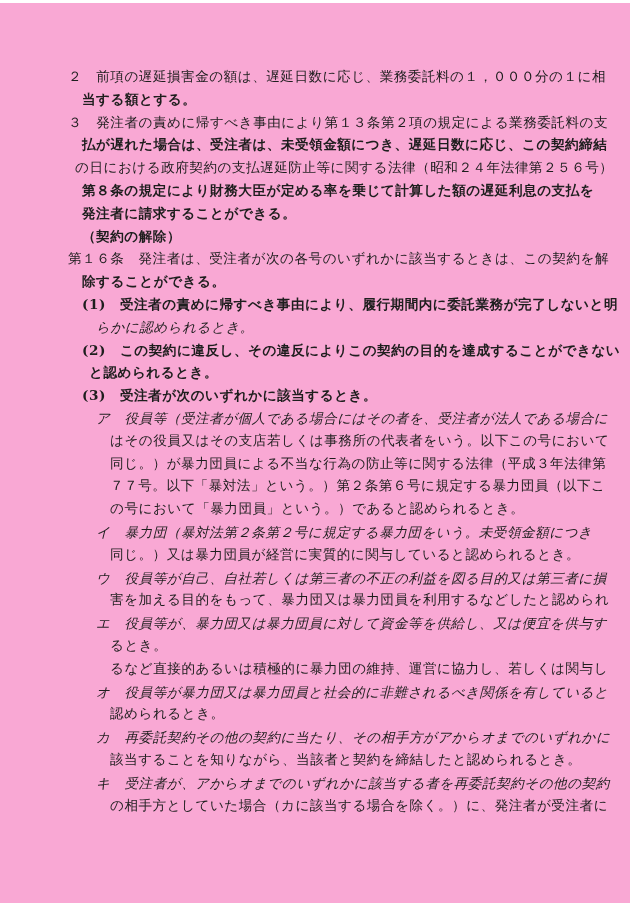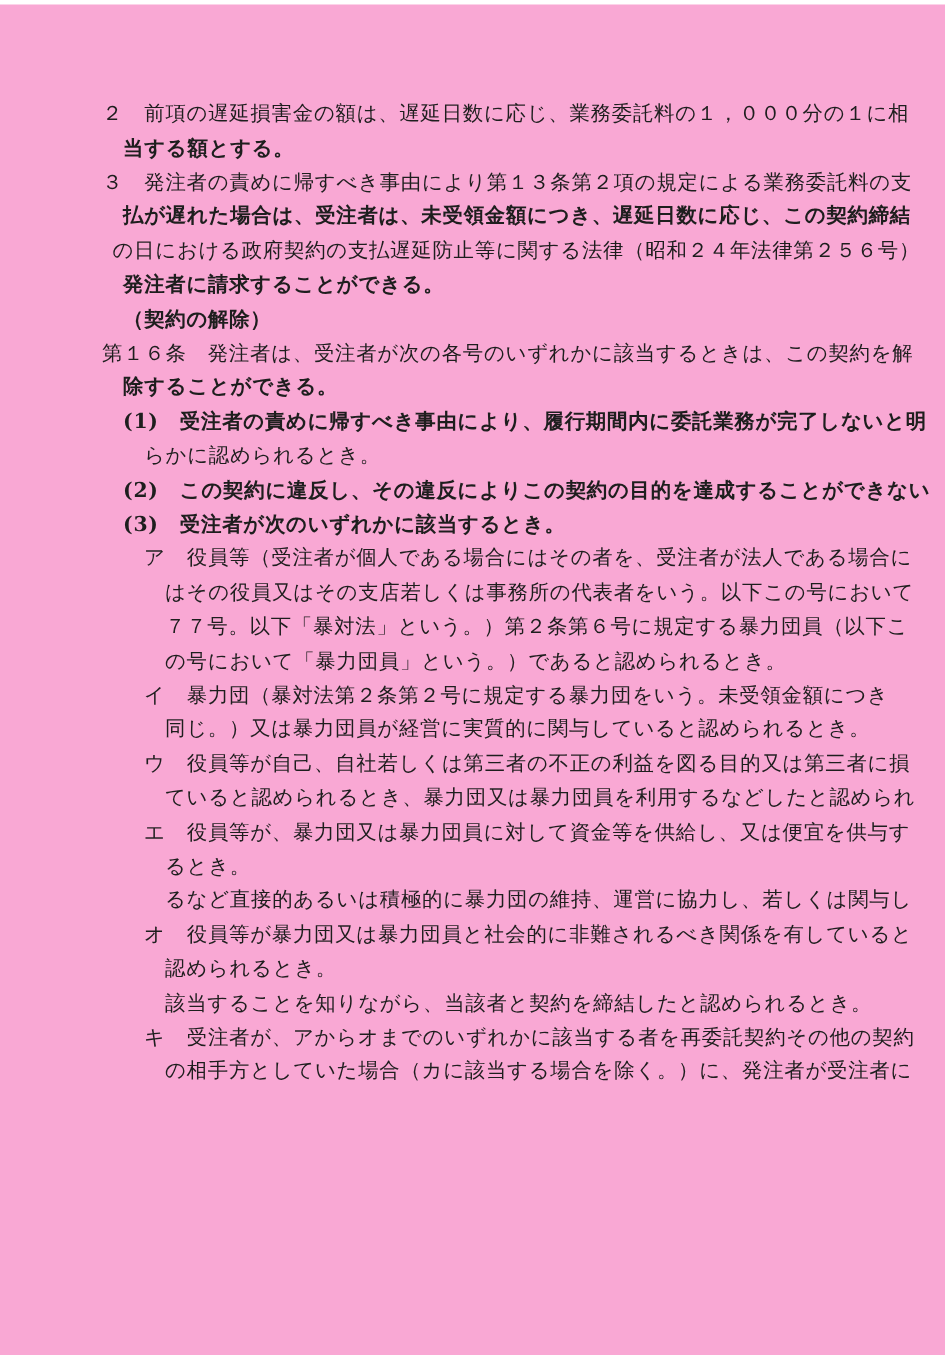--- a/index.html
+++ b/index.html
@@ -12,51 +12,55 @@
       position: absolute; left: 68px; top: 62px; width: 500px;
       font-family: "DejaVu Serif", "Liberation Serif", serif;
       font-size: 13.6px;
       line-height: 22.8px;
       color: #1e1e1e;
       letter-spacing: 0.5px;
     }
     .p { margin: 0; white-space: pre; }
     .i0 { padding-left: 0; }
     .i1 { padding-left: 14px; font-weight: bold; }
-    .i2 { padding-left: 28px; }
+    .i2 { padding-left: 28px; font-style: italic; }
     .i3 { padding-left: 42px; font-family: Liberation Serif, serif; }
   </style>
 </head>
 <body>
 
 <div class="page">
   <div class="text">
     <p class="p i0">２　前項の遅延損害金の額は、遅延日数に応じ、業務委託料の１，０００分の１に相</p>
     <p class="p i1">当する額とする。</p>
     <p class="p i0">３　発注者の責めに帰すべき事由により第１３条第２項の規定による業務委託料の支</p>
     <p class="p i1">払が遅れた場合は、受注者は、未受領金額につき、遅延日数に応じ、この契約締結</p>
     <p class="p i0" style="padding-left:7px">の日における政府契約の支払遅延防止等に関する法律（昭和２４年法律第２５６号）</p>
+    <p class="p i1">第８条の規定により財務大臣が定める率を乗じて計算した額の遅延利息の支払を</p>
     <p class="p i1">発注者に請求することができる。</p>
     <p class="p i1">（契約の解除）</p>
     <p class="p i0">第１６条　発注者は、受注者が次の各号のいずれかに該当するときは、この契約を解</p>
     <p class="p i1">除することができる。</p>
     <p class="p i1">(1)　受注者の責めに帰すべき事由により、履行期間内に委託業務が完了しないと明</p>
     <p class="p i2">らかに認められるとき。</p>
     <p class="p i1">(2)　この契約に違反し、その違反によりこの契約の目的を達成することができない</p>
+    <p class="p i1" style="padding-left:21px">と認められるとき。</p>
     <p class="p i1">(3)　受注者が次のいずれかに該当するとき。</p>
     <p class="p i2">ア　役員等（受注者が個人である場合にはその者を、受注者が法人である場合に</p>
     <p class="p i3">はその役員又はその支店若しくは事務所の代表者をいう。以下この号において</p>
+    <p class="p i3">同じ。）が暴力団員による不当な行為の防止等に関する法律（平成３年法律第</p>
     <p class="p i3">７７号。以下「暴対法」という。）第２条第６号に規定する暴力団員（以下こ</p>
     <p class="p i3">の号において「暴力団員」という。）であると認められるとき。</p>
     <p class="p i2">イ　暴力団（暴対法第２条第２号に規定する暴力団をいう。未受領金額につき</p>
     <p class="p i3">同じ。）又は暴力団員が経営に実質的に関与していると認められるとき。</p>
     <p class="p i2">ウ　役員等が自己、自社若しくは第三者の不正の利益を図る目的又は第三者に損</p>
-    <p class="p i3">ていると認められるとき、暴力団又は暴力団員を利用するなどしたと認められ</p>
+    <p class="p i3">害を加える目的をもって、暴力団又は暴力団員を利用するなどしたと認められ</p>
     <p class="p i2">エ　役員等が、暴力団又は暴力団員に対して資金等を供給し、又は便宜を供与す</p>
     <p class="p i3">るとき。</p>
     <p class="p i3">るなど直接的あるいは積極的に暴力団の維持、運営に協力し、若しくは関与し</p>
     <p class="p i2">オ　役員等が暴力団又は暴力団員と社会的に非難されるべき関係を有していると</p>
     <p class="p i3">認められるとき。</p>
+    <p class="p i2">カ　再委託契約その他の契約に当たり、その相手方がアからオまでのいずれかに</p>
     <p class="p i3">該当することを知りながら、当該者と契約を締結したと認められるとき。</p>
     <p class="p i2">キ　受注者が、アからオまでのいずれかに該当する者を再委託契約その他の契約</p>
     <p class="p i3">の相手方としていた場合（カに該当する場合を除く。）に、発注者が受注者に</p>
   </div>
 </div>
 
 </body></html>

